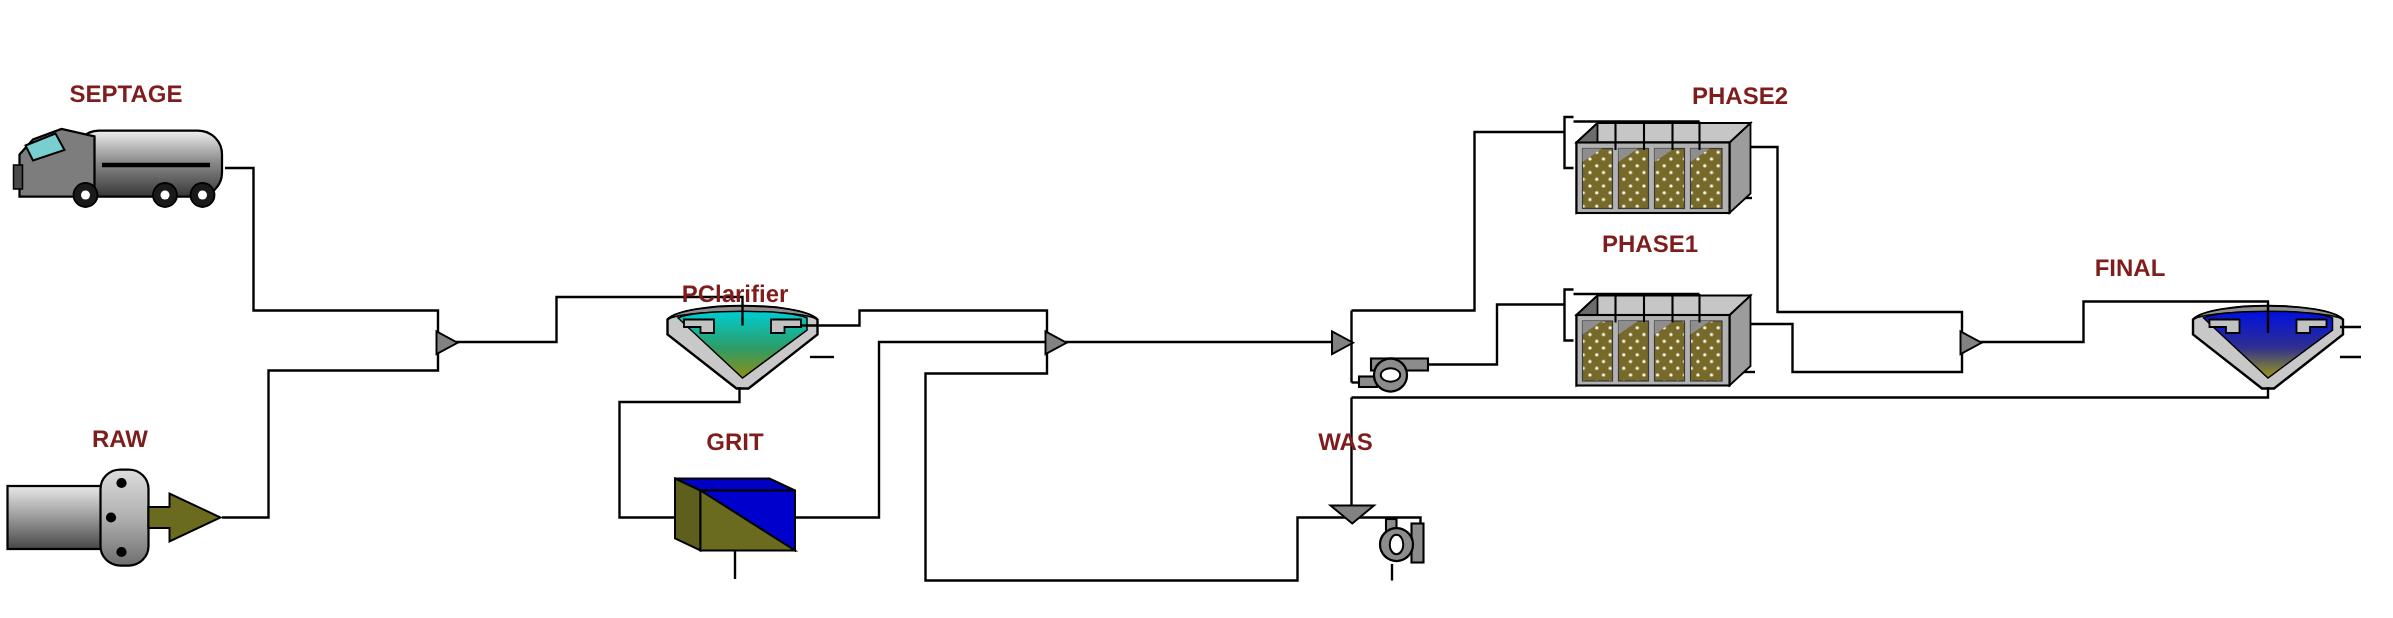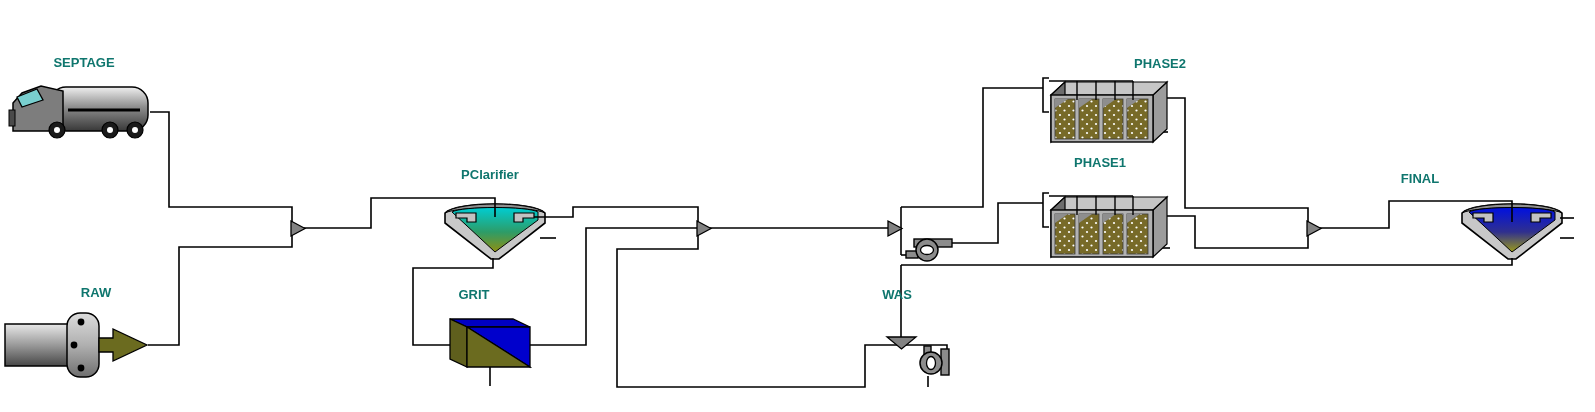--- a/index.html
+++ b/index.html
@@ -1,20 +1,20 @@
 <!DOCTYPE html>
 <html><head>
 <meta charset="utf-8">
 <style>
   html,body{margin:0;padding:0;background:#fff;}
   #canvas{position:relative;width:1595px;height:412px;background:#ffffff;overflow:hidden;
           font-family:"Liberation Sans",sans-serif;}
   svg{position:absolute;left:0;top:0;}
-  .unit-label{position:absolute;transform:translateX(-50%);font-weight:bold;font-size:13px;
-              color:#0f766e;white-space:nowrap;letter-spacing:0px;}
+  .unit-label{position:absolute;transform:translateX(-50%);font-weight:bold;font-size:16px;
+              color:#7f1d1d;white-space:nowrap;letter-spacing:0px;}
 </style>
 </head>
 <body>
 
 <div id="canvas">
 
 <svg width="1595" height="412" viewBox="0 0 1595 412">
   <defs>
     <linearGradient id="gradTeal" x1="0" y1="0" x2="0" y2="1">
       <stop offset="0" stop-color="#00cdd2"></stop>
@@ -187,21 +187,21 @@
   </g>
   <g>
     <rect x="941" y="349" width="8" height="26" fill="#8c8c8c" stroke="#000" stroke-width="1.4"></rect>
     <rect x="924" y="346" width="7" height="12" fill="#8c8c8c" stroke="#000" stroke-width="1.4"></rect>
     <circle cx="931" cy="363" r="11" fill="#8c8c8c" stroke="#000" stroke-width="1.5"></circle>
     <ellipse cx="931" cy="363" rx="4.5" ry="6.5" fill="#ffffff" stroke="#000" stroke-width="1.3"></ellipse>
   </g>
 </svg>
 
 <div class="unit-label" style="left:84px;top:55px">SEPTAGE</div>
-<div class="unit-label" style="left:96px;top:285px">RAW</div>
-<div class="unit-label" style="left:490px;top:167px">PClarifier</div>
-<div class="unit-label" style="left:474px;top:287px">GRIT</div>
+<div class="unit-label" style="left:80px;top:285px">RAW</div>
+<div class="unit-label" style="left:490px;top:188px">PClarifier</div>
+<div class="unit-label" style="left:490px;top:287px">GRIT</div>
 <div class="unit-label" style="left:1160px;top:56px">PHASE2</div>
 <div class="unit-label" style="left:1100px;top:155px">PHASE1</div>
 <div class="unit-label" style="left:897px;top:287px">WAS</div>
 <div class="unit-label" style="left:1420px;top:171px">FINAL</div>
 
 </div>
 
 </body></html>

